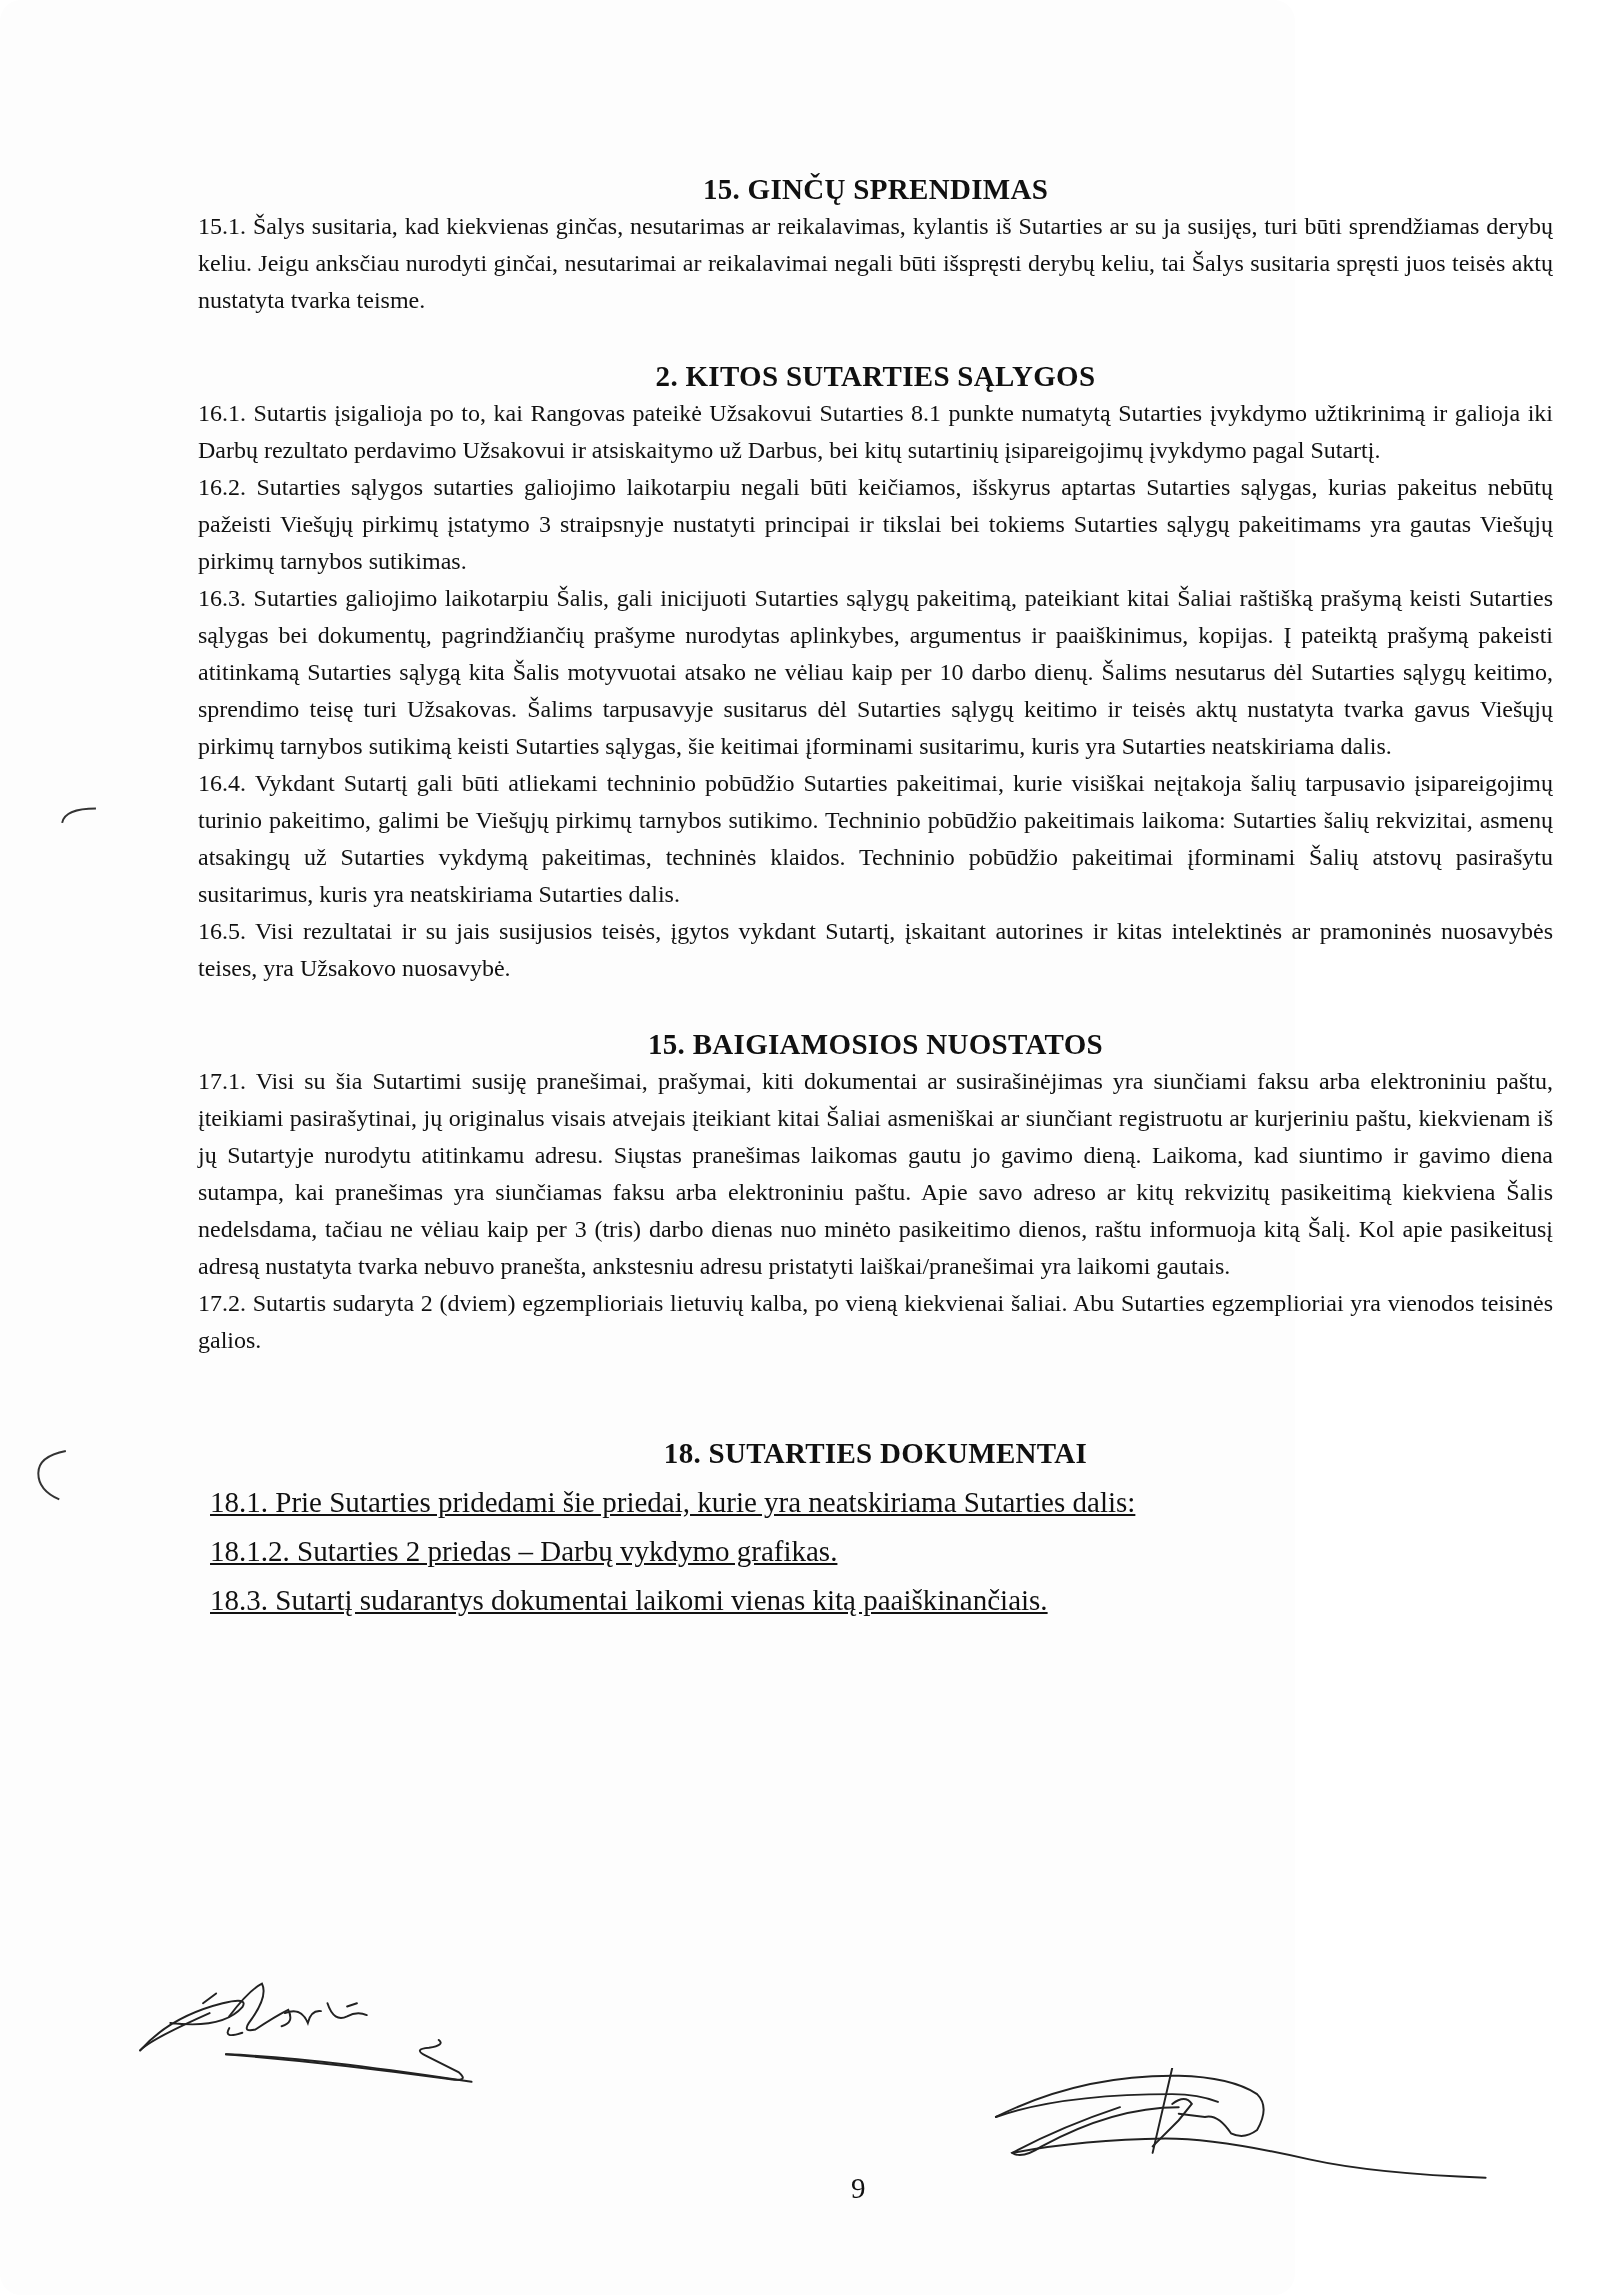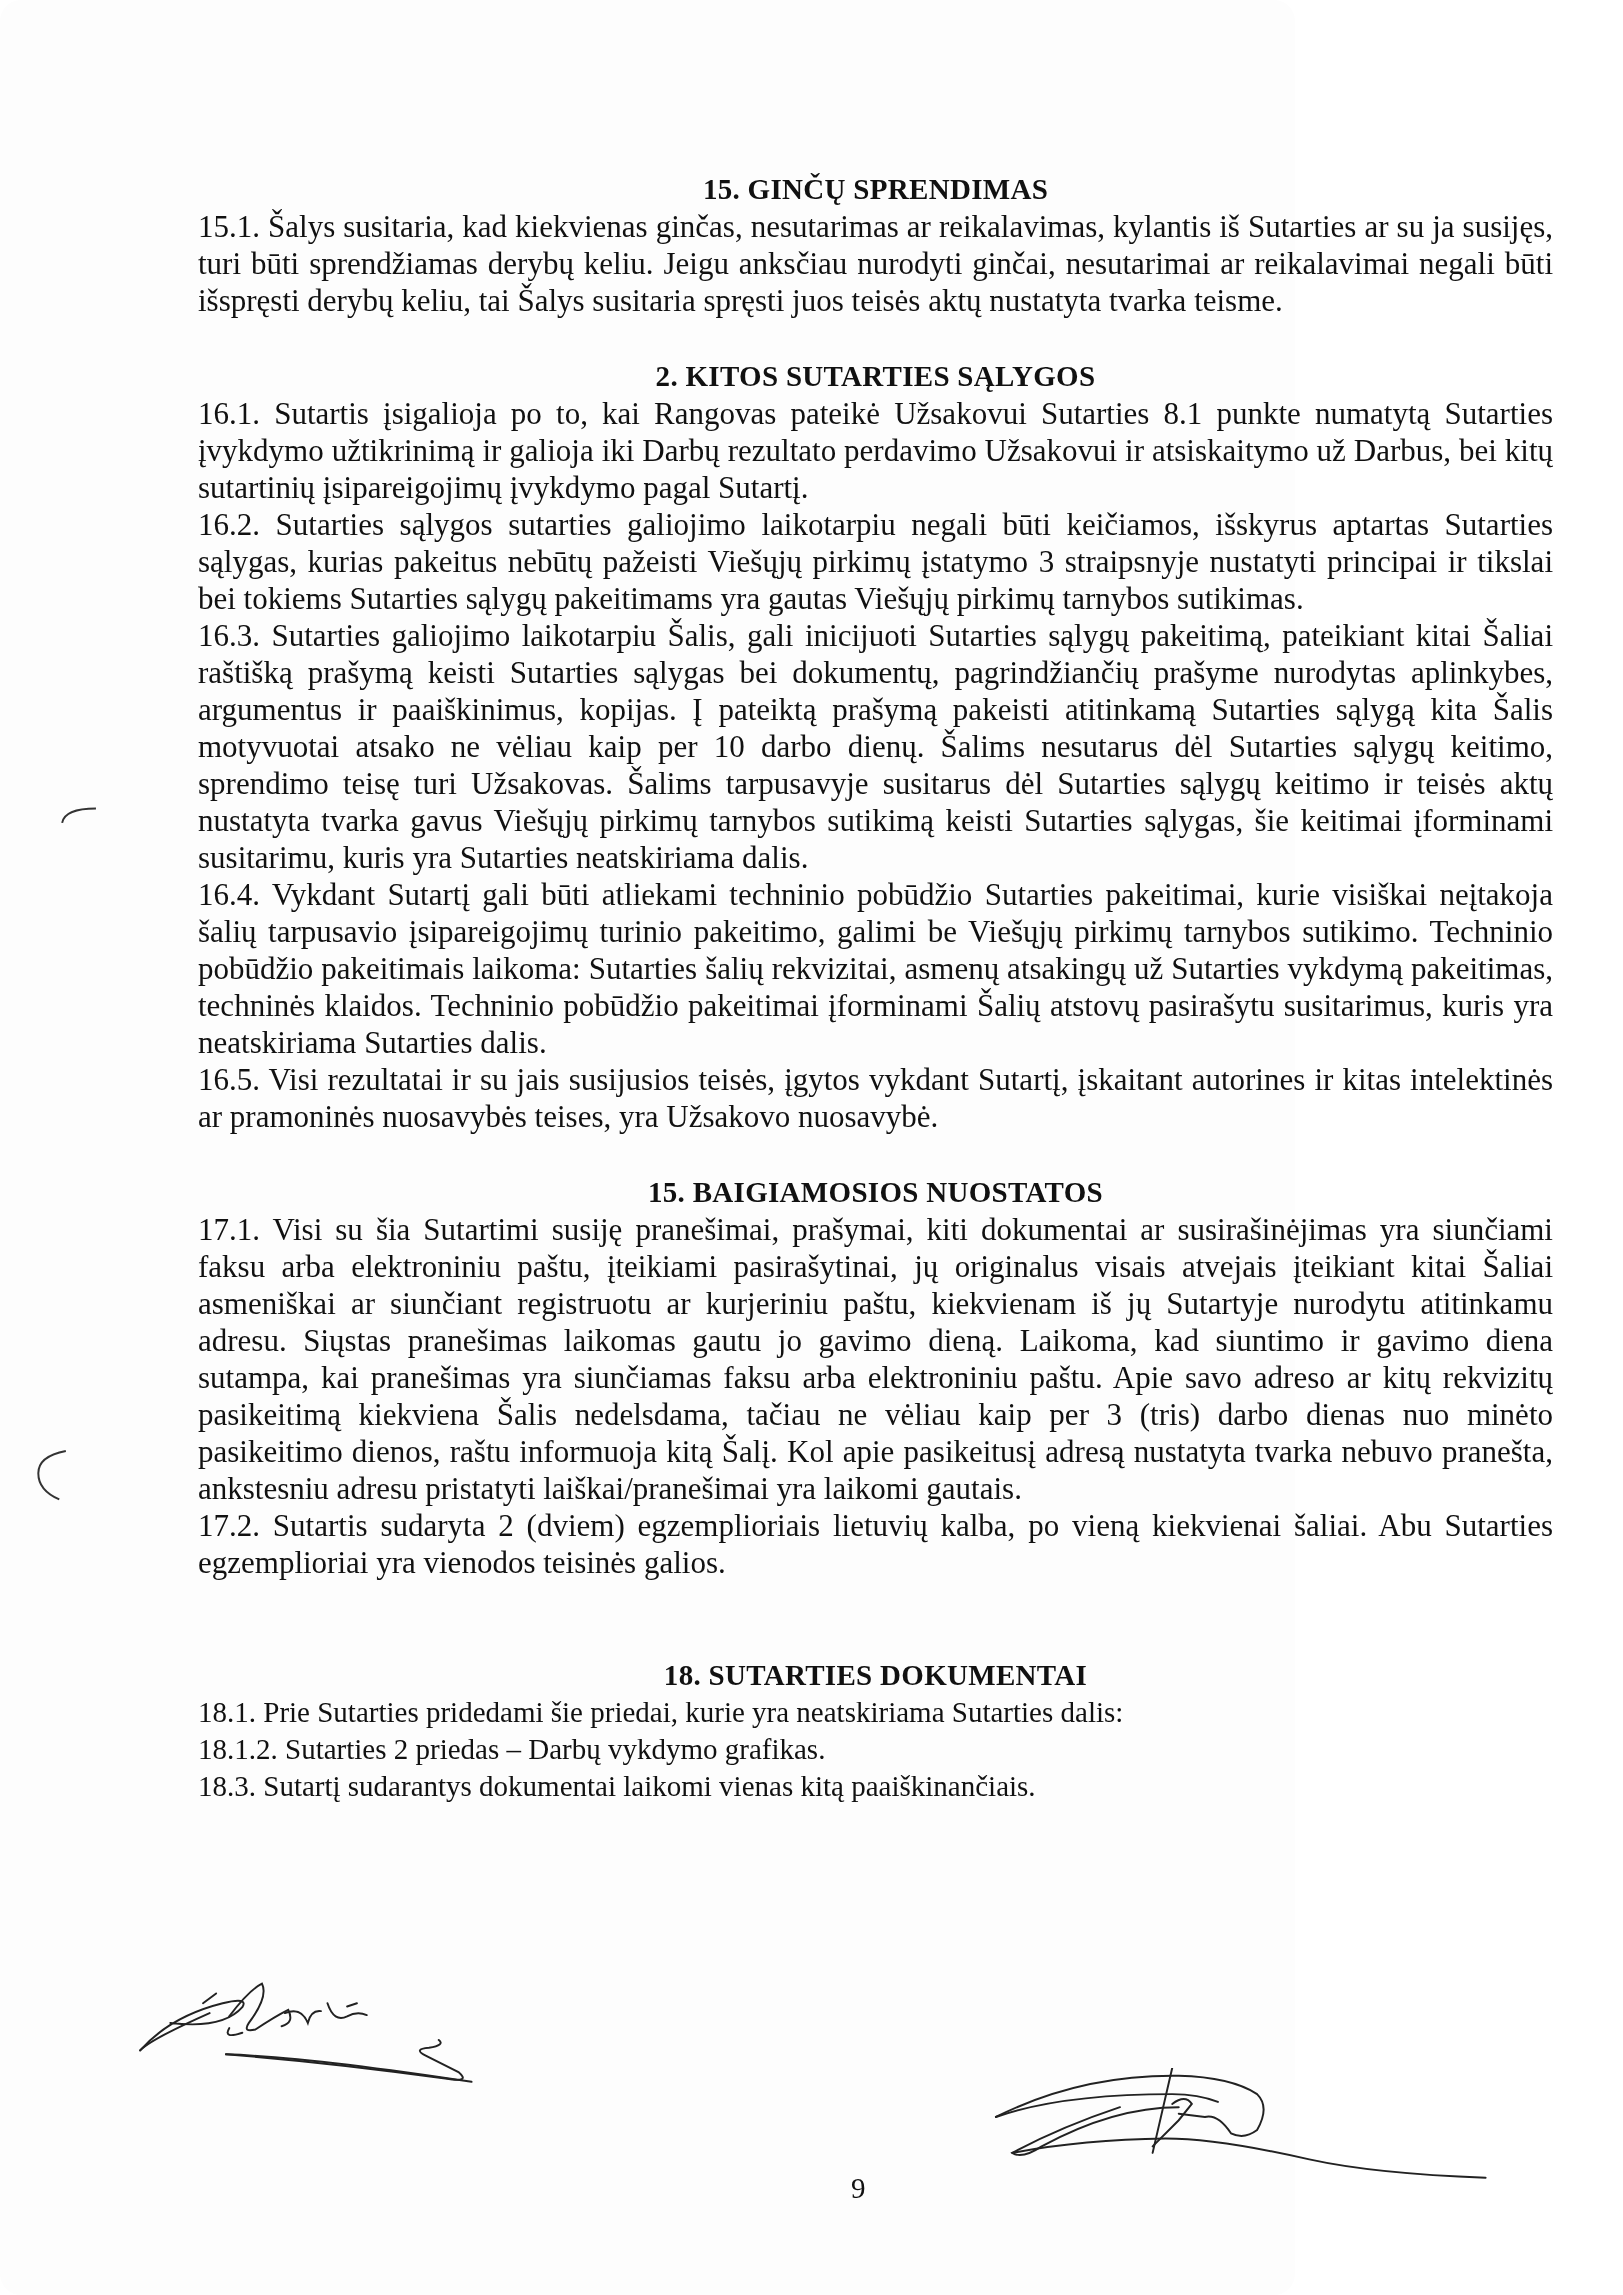--- a/index.html
+++ b/index.html
@@ -12,25 +12,25 @@
       border-radius: 21px;
     }
     .content {
       position: absolute; left: 198px; top: 171px; width: 1355px;
     }
     .section-title {
       text-align: center; font-weight: bold; font-size: 29px; line-height: 37px;
       margin: 0; letter-spacing: 0.3px;
     }
     .para {
-      font-size: 31px; line-height: 37px; text-align: justify; margin: 0;
+      font-size: 24px; line-height: 37px; text-align: justify; margin: 0;
       text-align-last: left;
     }
     .list-line {
-      font-size: 29px; line-height: 37px; margin: 0; text-align: left;
+      font-size: 29px; line-height: 37px; margin: 12px; text-align: left; text-decoration: underline;
     }
     .gap-m { height: 39px; }
     .gap-l { height: 76px; }
     .page-number {
       position: absolute; left: 851px; top: 2172px; font-size: 29px;
       font-family: "Liberation Serif", "DejaVu Serif", serif;
     }
     .punch-hole { position: absolute; }
     .signature { position: absolute; }
   </style>

